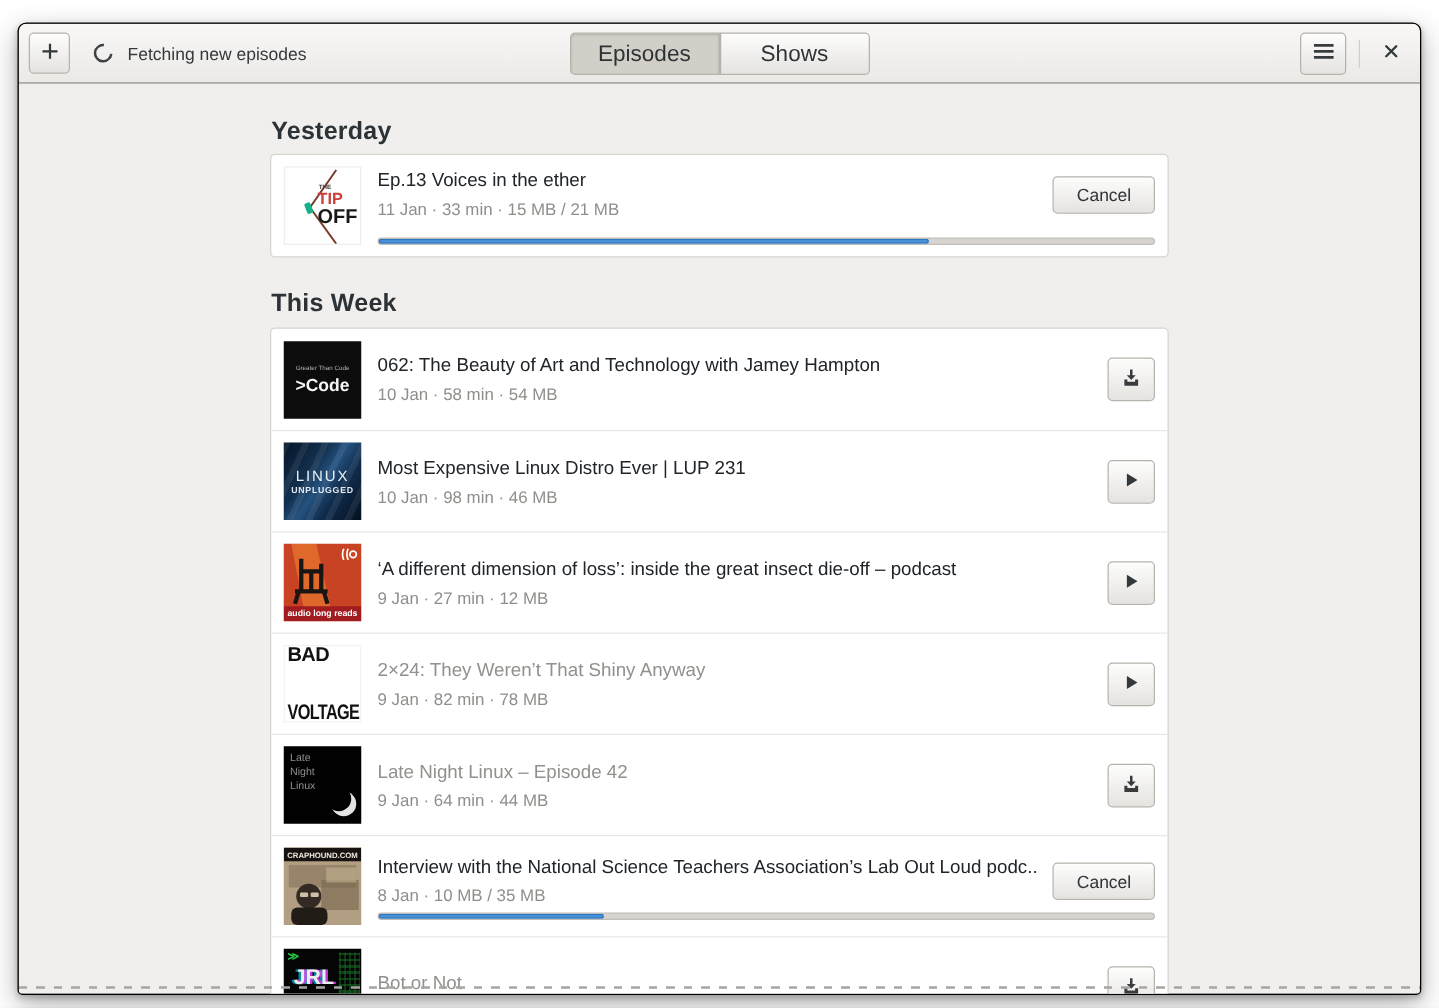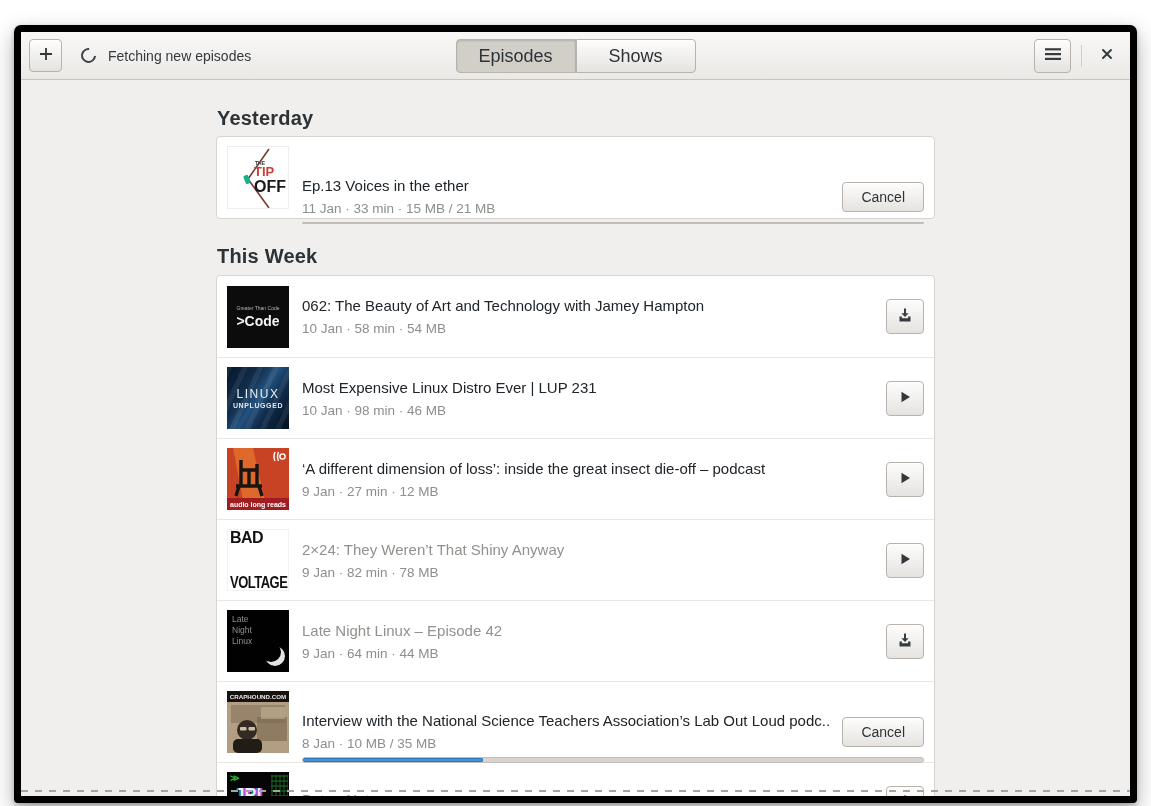--- a/index.html
+++ b/index.html
@@ -1,20 +1,20 @@
 <!DOCTYPE html>
 <html><head>
 <meta charset="utf-8">
 <style>
   * { margin:0; padding:0; box-sizing:border-box; }
   html,body { width:1151px; height:806px; background:#ffffff; font-family:"Liberation Sans", sans-serif; }
 
   .window {
-    position:absolute; left:14px; top:25px; width:1123px; height:778px;
-    border:7px solid #000000; border-radius:7px 7px 4px 4px; overflow:hidden;
+    position:absolute; left:14px; top:18px; width:1123px; height:778px;
+    border:1px solid #000000; border-radius:7px 7px 4px 4px; overflow:hidden;
     box-shadow:0 8px 22px rgba(0,0,0,.30), 0 2px 5px rgba(0,0,0,.22);
     background:#404040;
   }
 
   
   .headerbar {
     height:48px; display:flex; align-items:center; gap:8px; padding:0 8px;
     background:linear-gradient(#f9f8f7,#ebe9e6); border-bottom:1px solid #c8c3bd;
     position:relative;
   }
@@ -64,21 +64,21 @@
   .single { height:83px; align-items:stretch; }
 
   .art { width:62px; height:62px; flex:none; position:relative; overflow:hidden; }
   .single .art { height:63px; align-self:center; }
 
   .info { flex:1; min-width:0; }
   .ep-title { font-size:15px; color:#20252a; white-space:nowrap; overflow:hidden; }
   .ep-title.played { color:#90928d; }
   .ep-meta { font-size:13.5px; color:#8d8f8a; margin-top:7px; white-space:nowrap; }
 
-  .dl-right { flex:1; min-width:0; display:flex; flex-direction:column; justify-content:space-between; padding-top:3px;margin-top:28px; }
+  .dl-right { flex:1; min-width:0; display:flex; flex-direction:column; justify-content:space-between; padding-top:3px; }
   .dl-top { display:flex; align-items:center; }
   .dl-titles { flex:1; min-width:0; }
 
   .text-btn {
     font-size:14px; font-family:inherit; padding:6px 18px; flex:none; margin-left:12px;text-align:center;
   }
   .icon-btn { width:38px; height:35px; flex:none; }
 
   .progress-track {
     height:6px; border-radius:4px; margin-top:6px; overflow:hidden;

